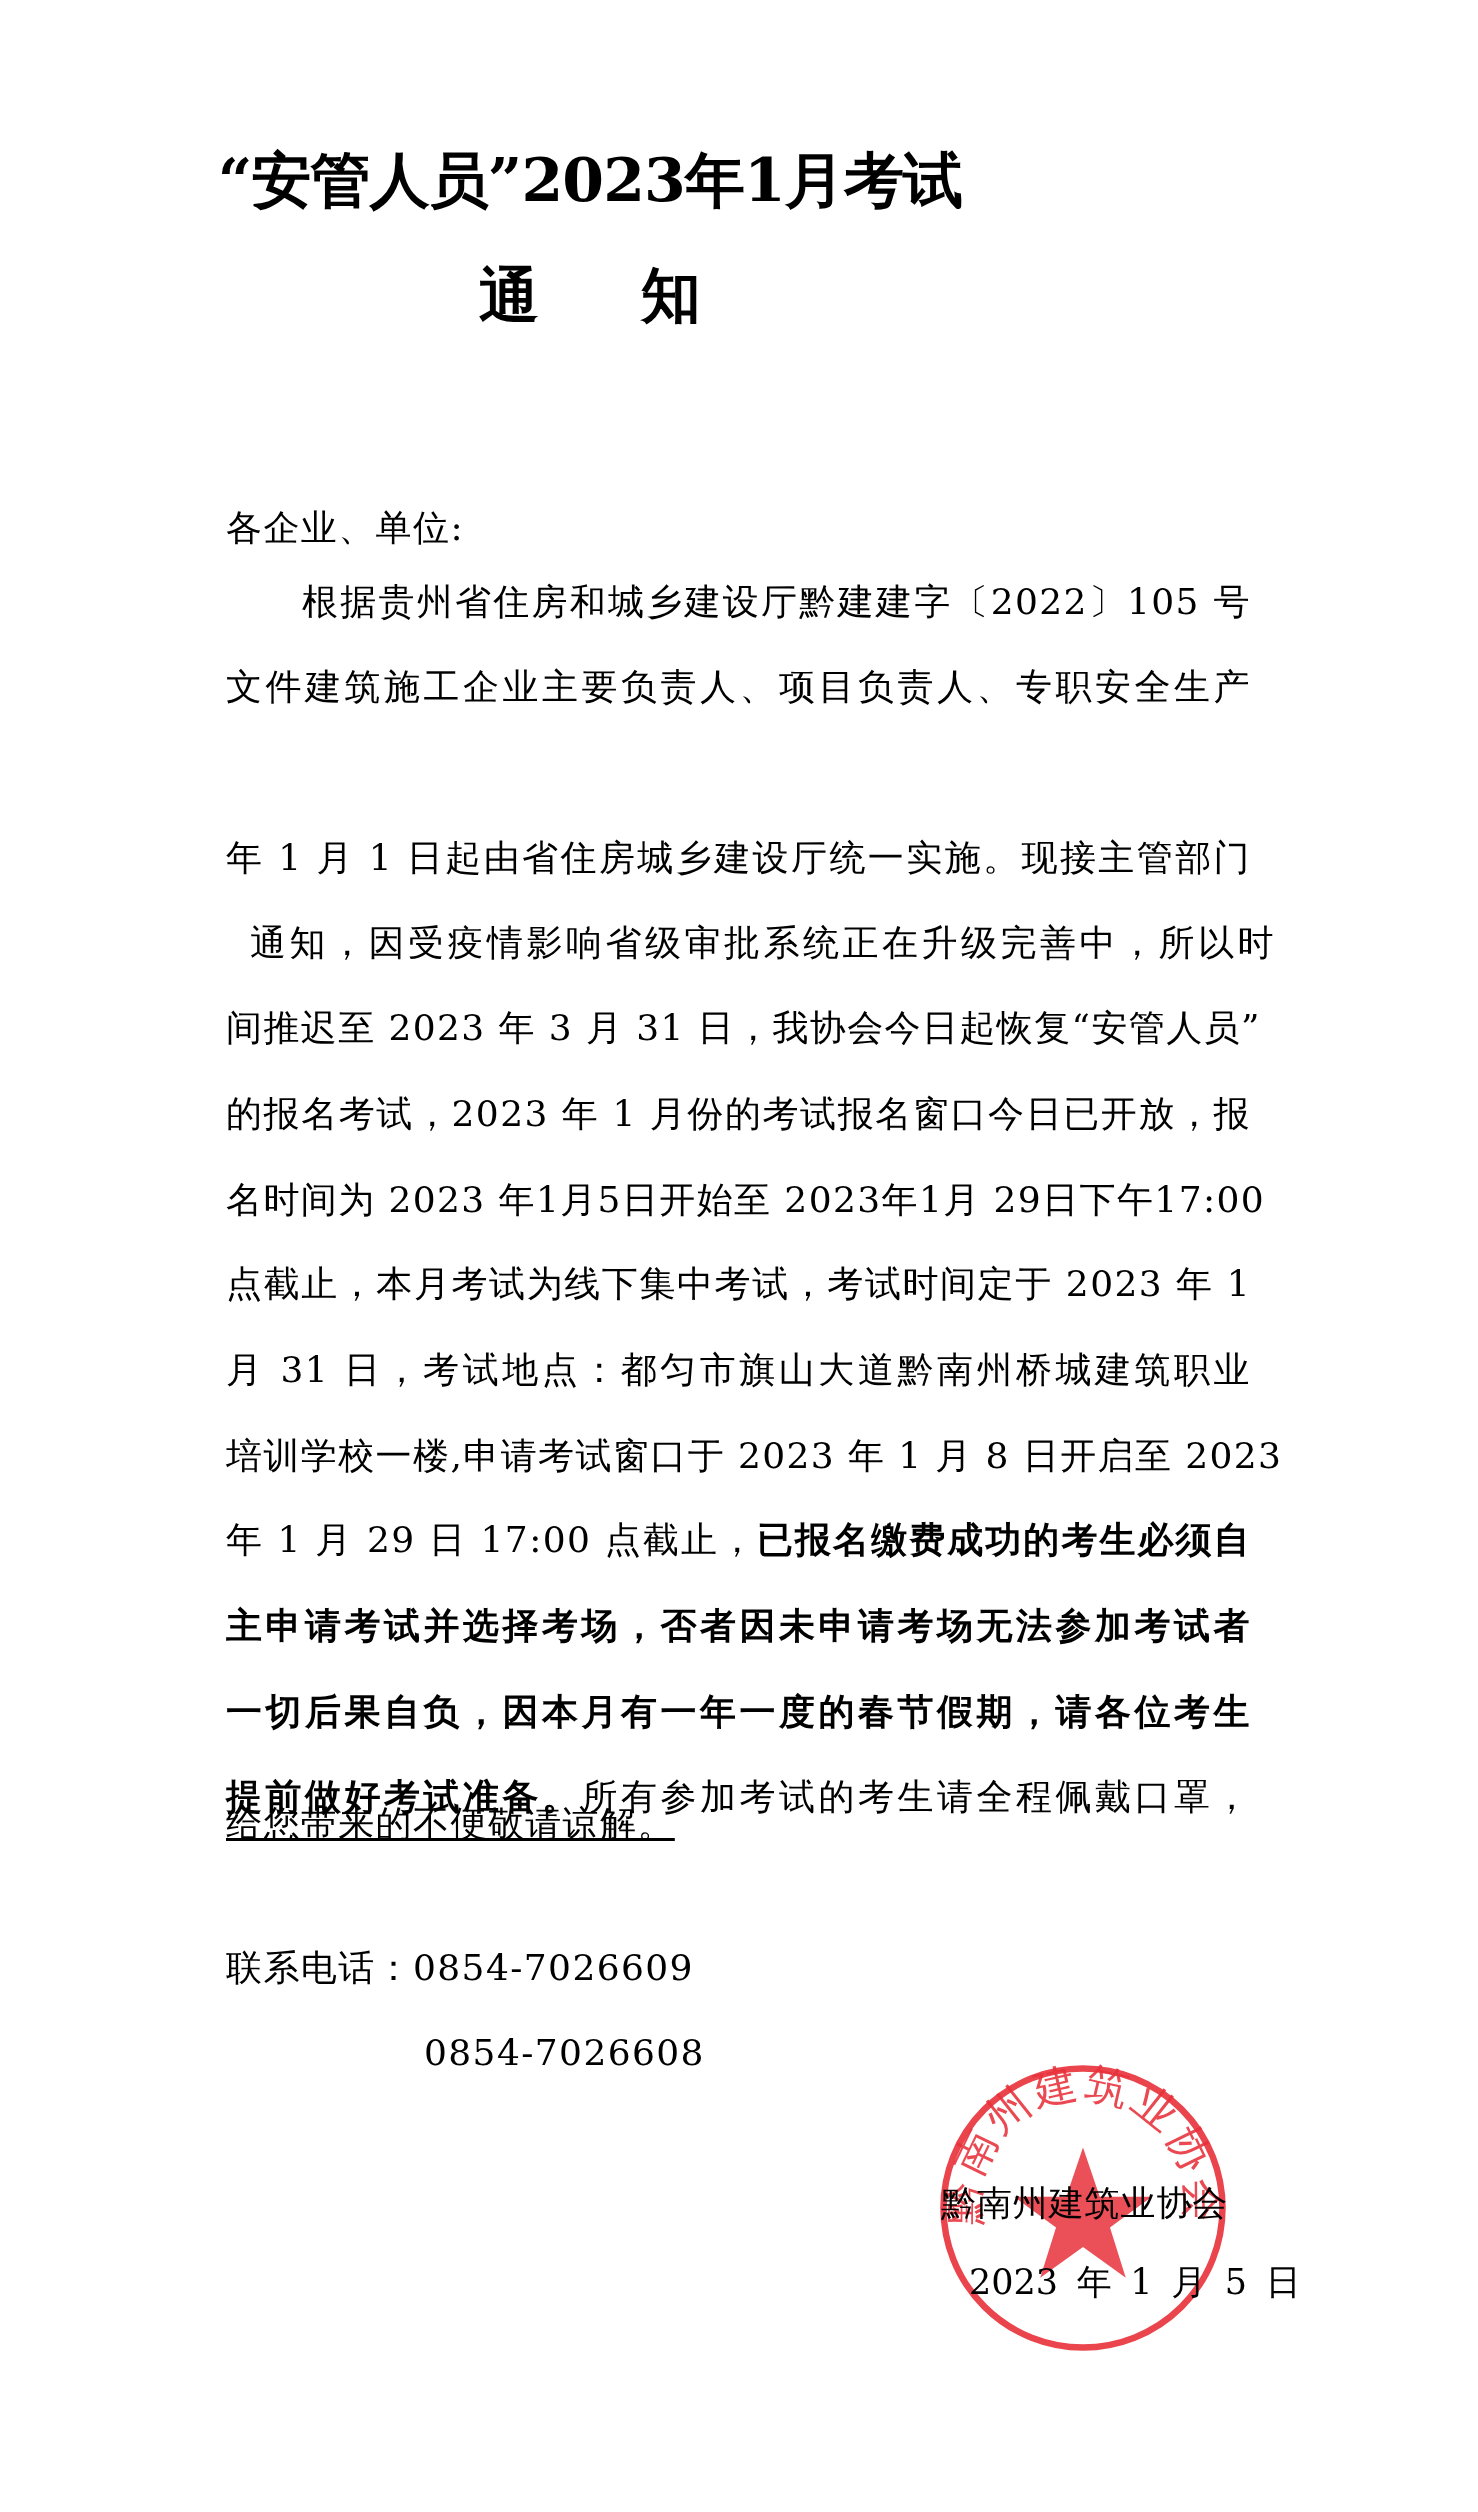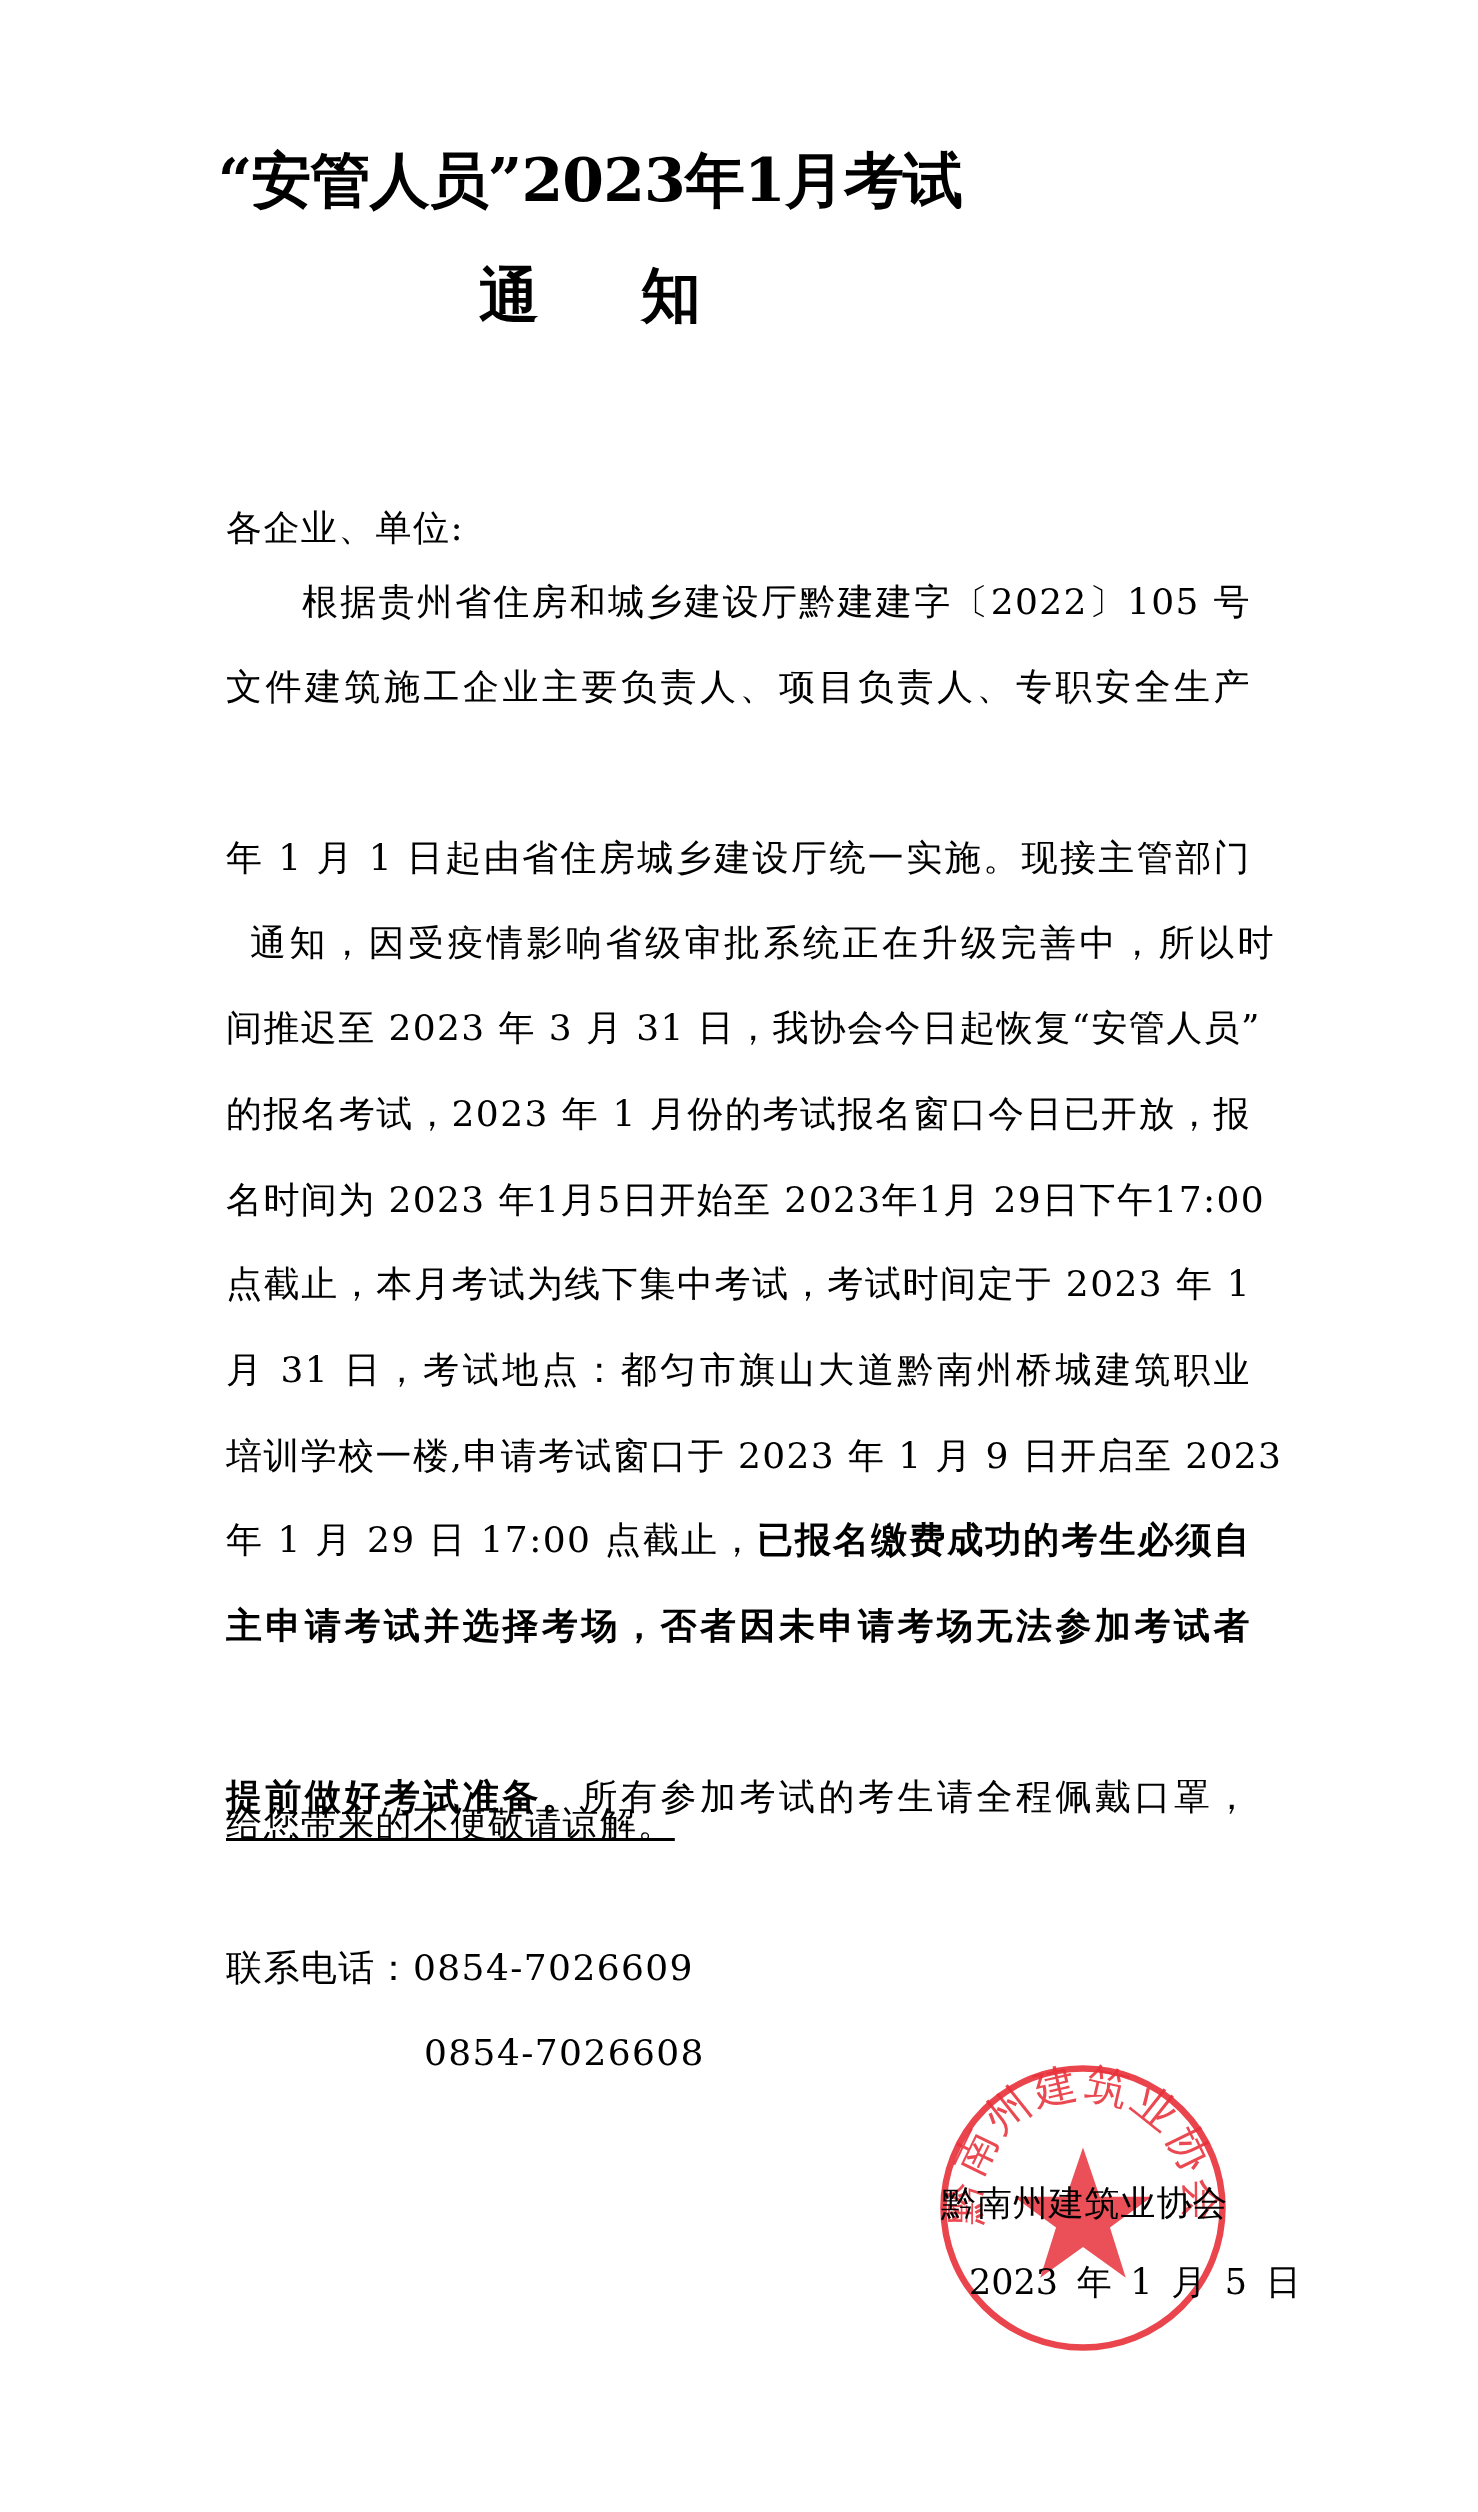--- a/index.html
+++ b/index.html
@@ -103,27 +103,30 @@
 
   <div class="body-line justify indent" style="top:578px;">根据贵州省住房和城乡建设厅黔建建字〔2022〕105 号</div>
   <div class="body-line justify" style="top:663px;">文件建筑施工企业主要负责人、项目负责人、专职安全生产</div>
   <div class="body-line justify" style="top:834px;">年 1 月 1 日起由省住房城乡建设厅统一实施。现接主管部门</div>
   <div class="body-line justify" style="top:919px;margin-left:24px;">通知，因受疫情影响省级审批系统正在升级完善中，所以时</div>
   <div class="body-line justify" style="top:1004px;">间推迟至 2023 年 3 月 31 日，我协会今日起恢复“安管人员”</div>
   <div class="body-line justify" style="top:1090px;">的报名考试，2023 年 1 月份的考试报名窗口今日已开放，报</div>
   <div class="body-line justify" style="top:1176px;">名时间为 2023 年1月5日开始至 2023年1月 29日下午17:00</div>
   <div class="body-line justify" style="top:1260px;">点截止，本月考试为线下集中考试，考试时间定于 2023 年 1</div>
   <div class="body-line justify" style="top:1346px;">月 31 日，考试地点：都匀市旗山大道黔南州桥城建筑职业</div>
-  <div class="body-line justify" style="top:1432px;">培训学校一楼,申请考试窗口于 2023 年 1 月 9 日开启至 2023</div>
+  <div class="body-line justify" style="top:1432px;">培训学校一楼,申请考试窗口于 2023 年 1 月 8 日开启至 2023</div>
 
   <div class="body-line justify" style="top:1516px;">
     <span>年 1 月 29 日 17:00 点截止，</span><span class="b">已报名缴费成功的考生必须自</span>
   </div>
   <div class="body-line justify" style="top:1602px;">
     <span class="b">主申请考试并选择考场，否者因未申请考场无法参加考试者</span>
+  </div>
+  <div class="body-line justify" style="top:1688px;">
+    <span class="b">一切后果自负，因本月有一年一度的春节假期，请各位考生</span>
   </div>
   <div class="body-line justify" style="top:1773px;">
     <span class="b">提前做好考试准备。</span><span>所有参加考试的考生请全程佩戴口罩，</span>
   </div>
   <div class="body-line" style="top:1800px;text-decoration:underline;">给您带来的不便敬请谅解。</div>
 
   <div class="body-line" style="top:1944px;">
     <span>联系电话：</span><span>0854-7026609</span>
   </div>
   <div class="body-line phone-2" style="top:2029px;">0854-7026608</div>

